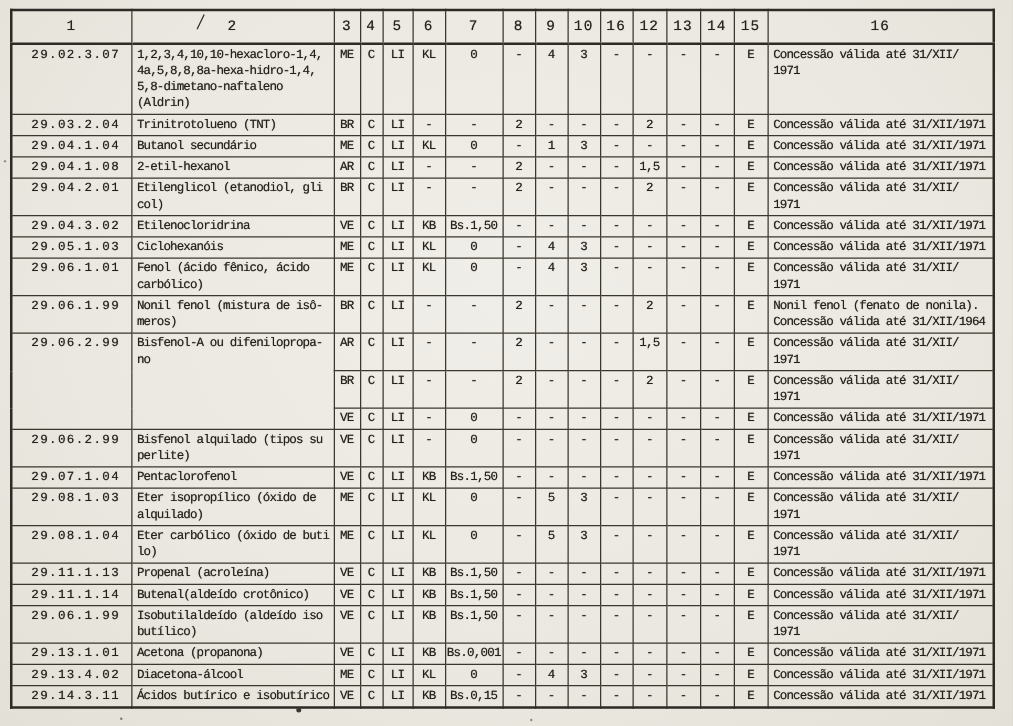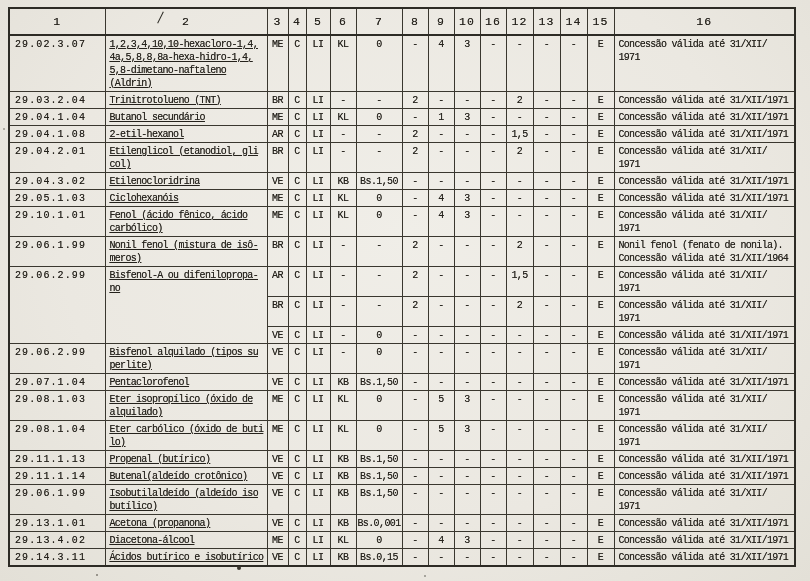--- a/index.html
+++ b/index.html
@@ -28,22 +28,22 @@
     height:23px;
     font-weight:400;font-size:11.5px;letter-spacing:1px;
     border-bottom:2px solid #2d2b25;
     text-align:center;vertical-align:middle;
   }
   .doc-table td{
     font-size:10px;line-height:13px;
     vertical-align:top;
     padding:2px 2px 1px 4px;
   }
-  td.code{letter-spacing:1.1px;white-space:nowrap;padding-left:5px;}
-  td.desc{letter-spacing:-0.7px;white-space:pre-line;text-decoration:underline;}
+  td.code{letter-spacing:1.1px;white-space:nowrap;padding-left:15px;}
+  td.desc{letter-spacing:-0.7px;white-space:pre-line;}
   td.v{letter-spacing:-0.6px;text-align:center;padding:2px 0 1px;}
   td.remark{letter-spacing:-0.7px;white-space:pre-line;padding-left:4px;font-family:Liberation Mono, monospace;}
   .stray{
     position:absolute;left:34%;top:2px;width:1px;height:13px;
     background:#2d2b25;transform:rotate(26deg);
   }
   .speck{position:absolute;border-radius:50%;background:#3a372f;}
 </style>
 </head>
 <body>
@@ -215,21 +215,21 @@
           <td class="v">4</td>
           <td class="v">3</td>
           <td class="v">-</td>
           <td class="v">-</td>
           <td class="v">-</td>
           <td class="v">-</td>
           <td class="v">E</td>
           <td class="remark">Concessão válida até 31/XII/1971</td>
         </tr>
         <tr>
-          <td class="code" rowspan="1">29.10.1.01</td>
+          <td class="code" rowspan="1">29.06.1.01</td>
           <td class="desc" rowspan="1">Fenol (ácido fênico, ácido
 carbólico)</td>
           <td class="v">ME</td>
           <td class="v">C</td>
           <td class="v">LI</td>
           <td class="v">KL</td>
           <td class="v">0</td>
           <td class="v">-</td>
           <td class="v">4</td>
           <td class="v">3</td>
@@ -387,21 +387,21 @@
           <td class="v">-</td>
           <td class="v">-</td>
           <td class="v">-</td>
           <td class="v">-</td>
           <td class="v">E</td>
           <td class="remark">Concessão válida até 31/XII/
 1971</td>
         </tr>
         <tr>
           <td class="code" rowspan="1">29.11.1.13</td>
-          <td class="desc" rowspan="1">Propenal (butírico)</td>
+          <td class="desc" rowspan="1">Propenal (acroleína)</td>
           <td class="v">VE</td>
           <td class="v">C</td>
           <td class="v">LI</td>
           <td class="v">KB</td>
           <td class="v">Bs.1,50</td>
           <td class="v">-</td>
           <td class="v">-</td>
           <td class="v">-</td>
           <td class="v">-</td>
           <td class="v">-</td>

